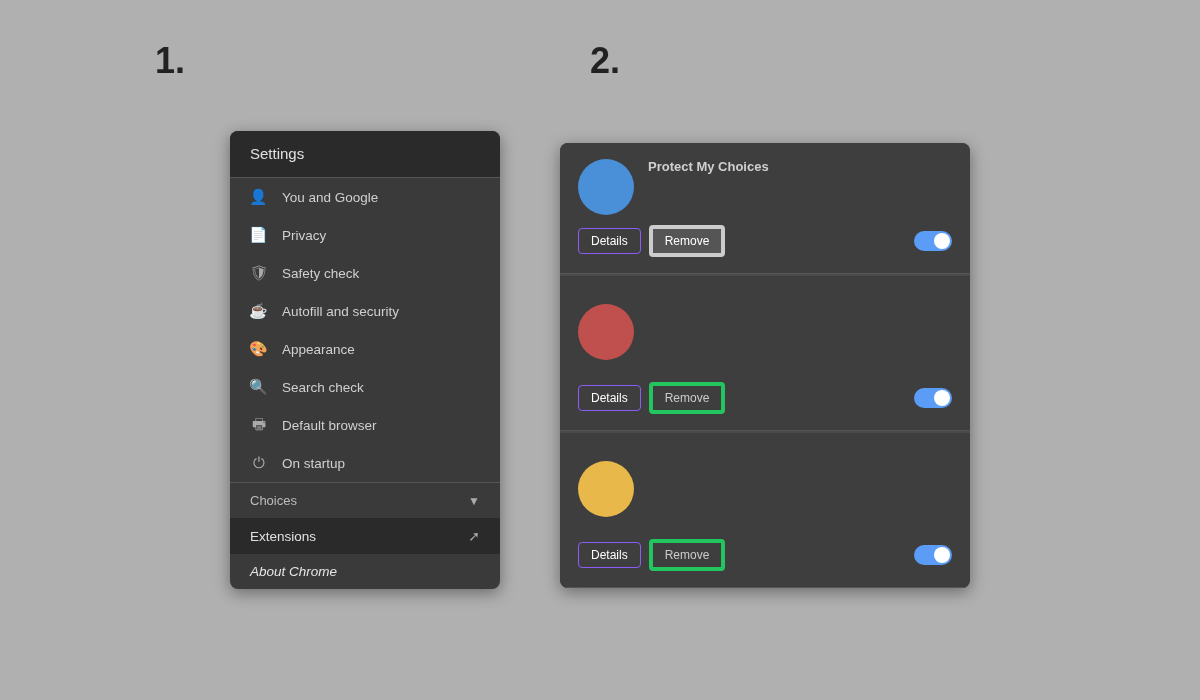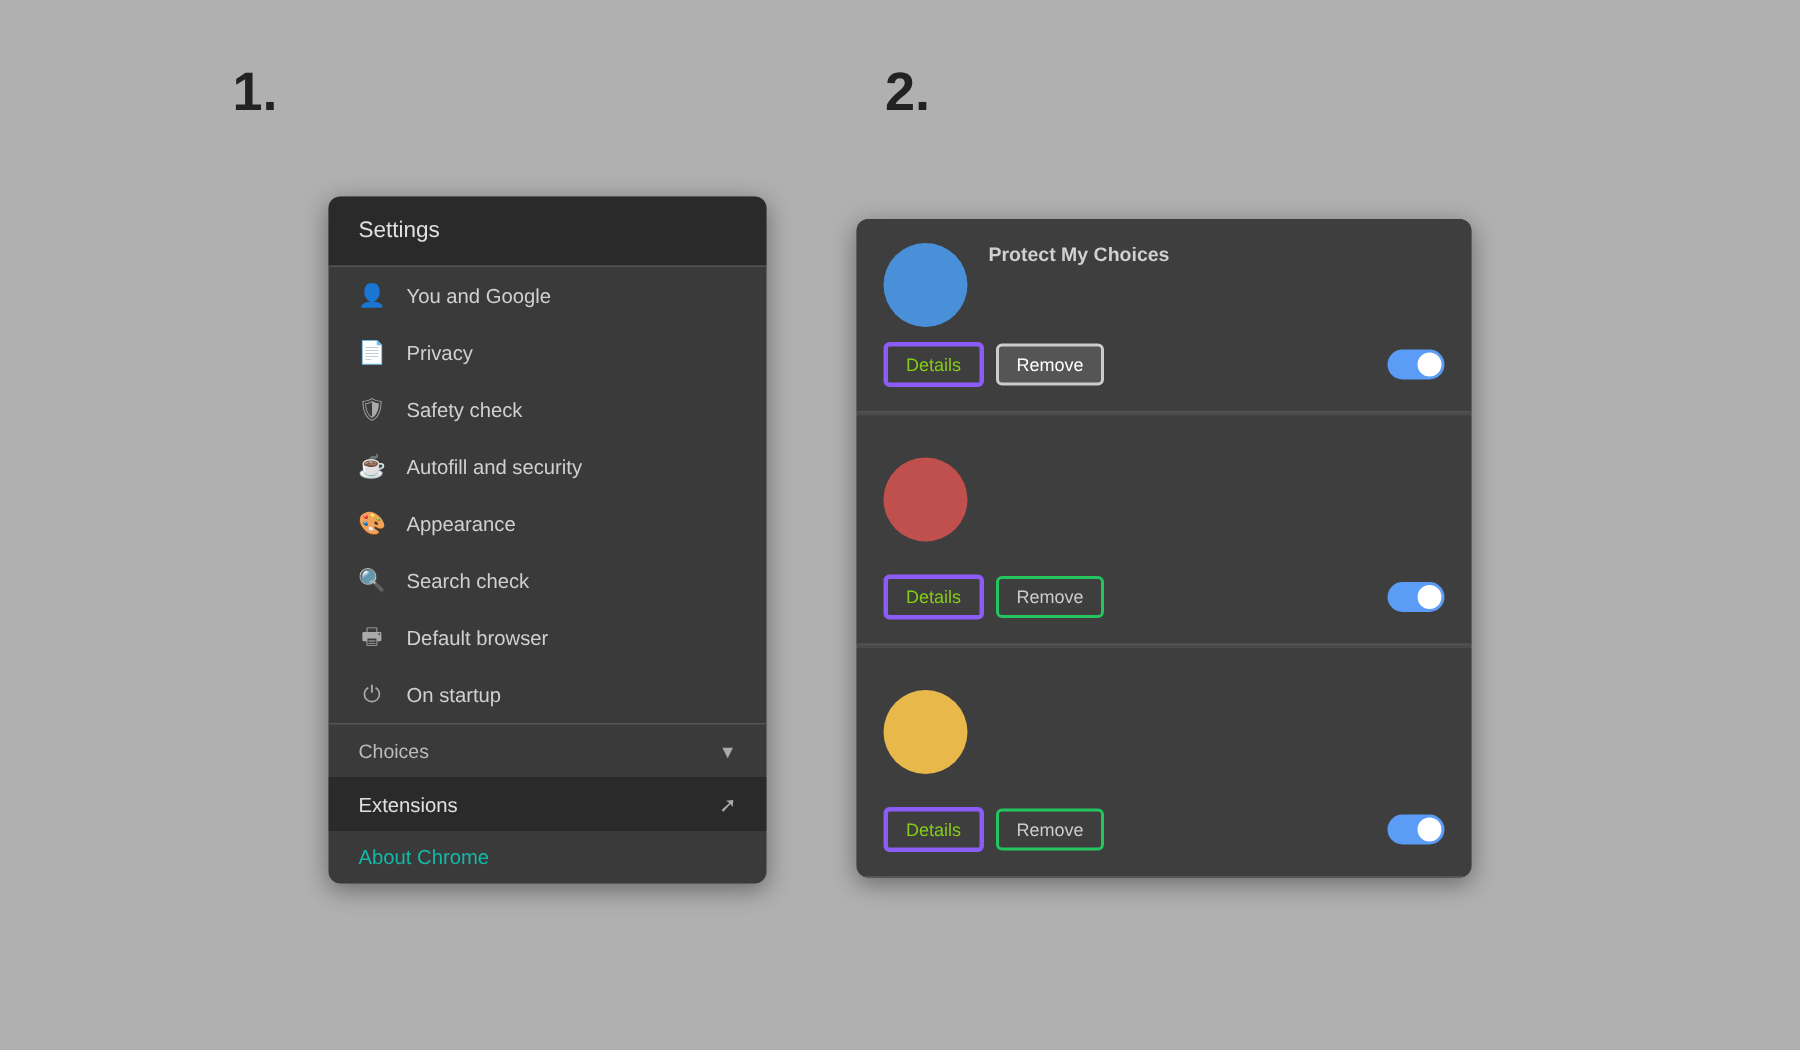--- a/index.html
+++ b/index.html
@@ -19,21 +19,21 @@
       position: absolute;
       font-size: 36px;
       font-weight: bold;
       color: #222;
     }
     .step1-num { top: 40px; left: 155px; }
     .step2-num { top: 40px; left: 590px; }
 
     
     .settings-panel {
-      width: 292px;
+      width: 270px;
       background: #3a3a3a;
       border-radius: 8px;
       overflow: hidden;
       margin-top: 20px;
       box-shadow: 0 4px 16px rgba(0,0,0,0.4);
     }
 
     .settings-header {
       background: #2a2a2a;
       padding: 14px 20px;
@@ -97,23 +97,24 @@
       display: flex;
       align-items: center;
       gap: 14px;
     }
 
     .about-item {
       display: flex;
       align-items: center;
       gap: 14px;
       padding: 10px 20px;
-      color: #14b8a6;
+      color: #e5e5e5;
       font-size: 13.5px;
       cursor: pointer;
+      font-style: italic;
     }
 
     
     .extensions-panel {
       width: 410px;
       background: #4a4a4a;
       border-radius: 8px;
       overflow: hidden;
       margin-top: 31px;
       box-shadow: 0 4px 16px rgba(0,0,0,0.4);
@@ -163,31 +164,31 @@
 
     .ext-actions {
       display: flex;
       align-items: center;
       gap: 8px;
     }
 
     .btn-details {
       padding: 5px 12px;
       background: transparent;
-      border: 3px solid #8b5cf6;
+      border: 1px solid #8b5cf6;
       border-radius: 4px;
-      color: #84cc16;
+      color: #ffffff;
       font-size: 12px;
       cursor: pointer;
     }
 
     .btn-remove {
       padding: 5px 12px;
       background: transparent;
-      border: 2px solid #22c55e;
+      border: 4px solid #22c55e;
       border-radius: 4px;
       color: #ccc;
       font-size: 12px;
       cursor: pointer;
     }
     .btn-remove-active {
       background: #555;
       border-color: #ccc;
       color: #fff;
     }

